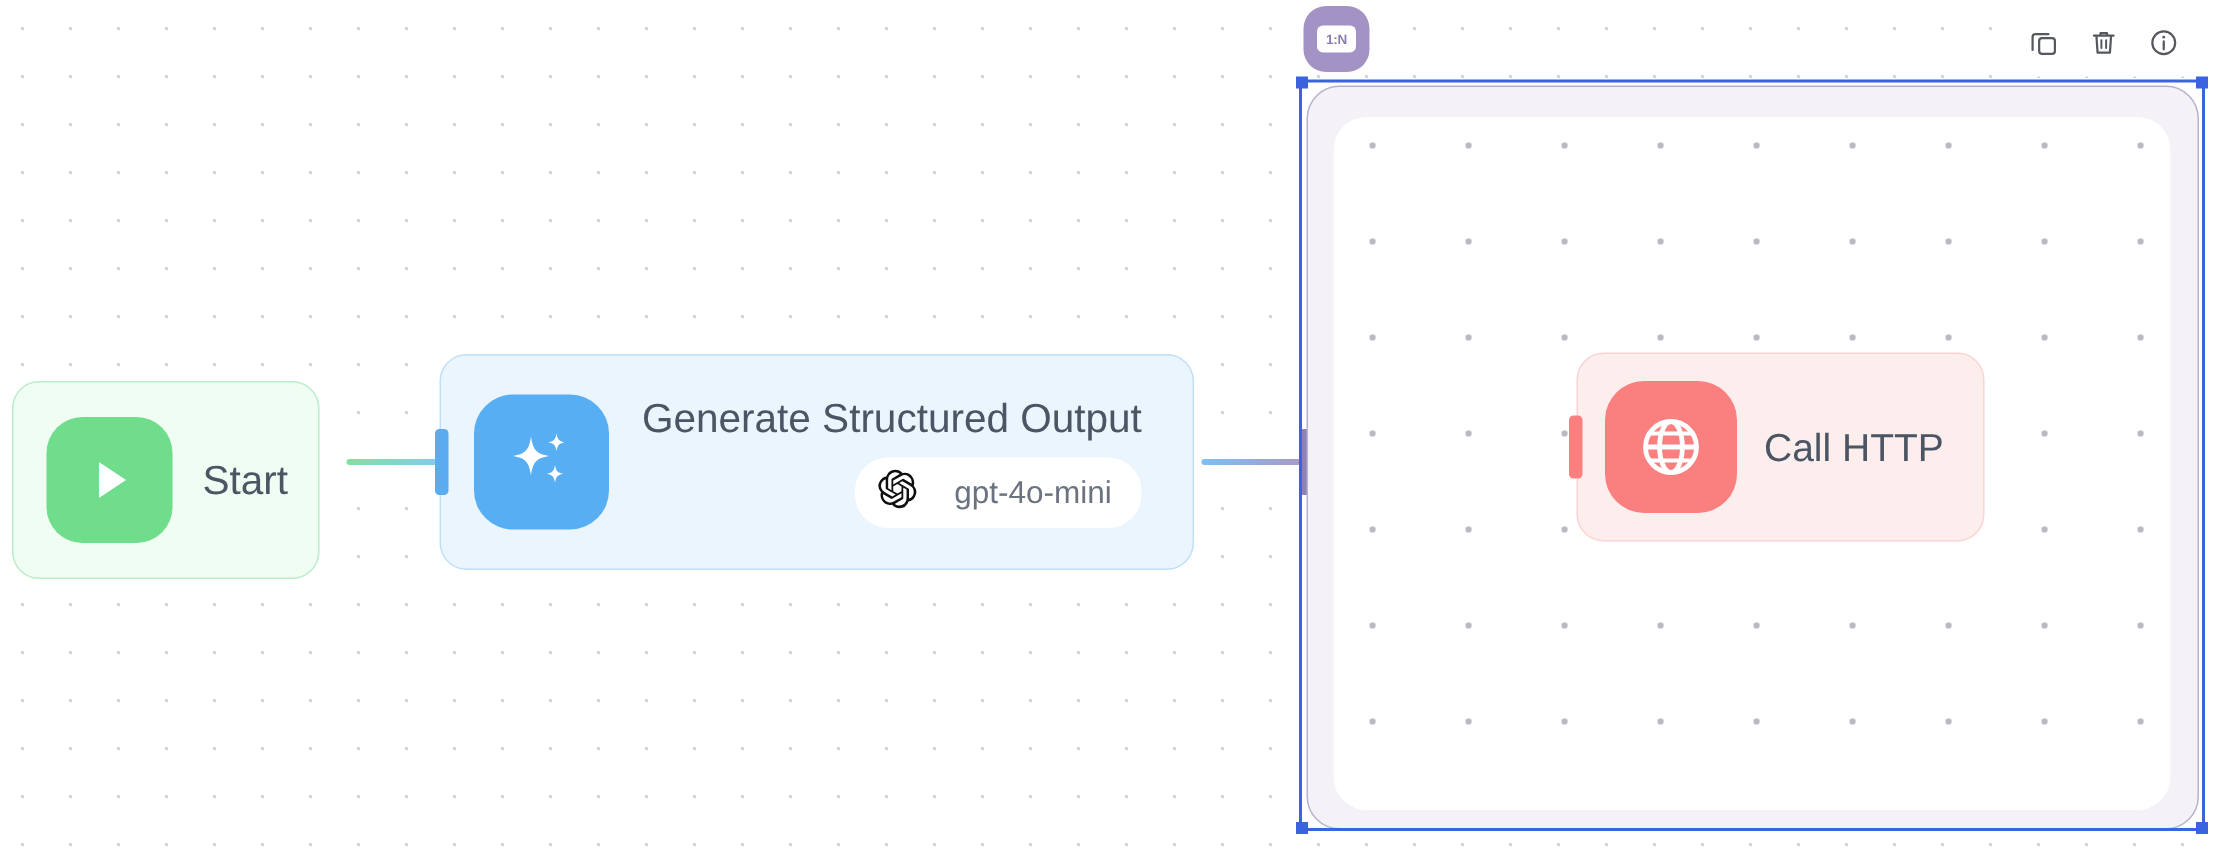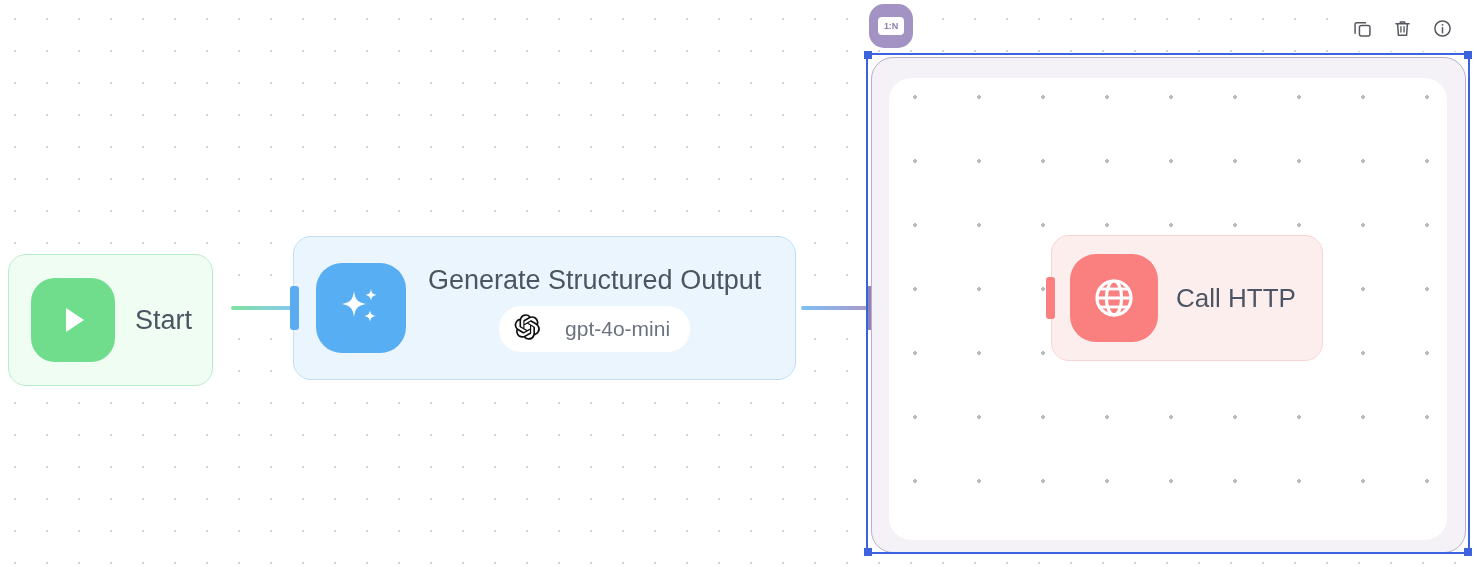--- a/index.html
+++ b/index.html
@@ -117,21 +117,21 @@
   #node-llm .node-icon {
     width: 90px;
     height: 90px;
     border-radius: 26px;
     background: #58aef2;
   }
   #node-llm .llm-body {
     margin-left: 22px;
     display: flex;
     flex-direction: column;
-    align-items: center;
+    align-items: flex-end;
     gap: 10px;
   }
   #node-llm .node-title { font-size: 27px; }
   .model-pill {
     display: flex;
     align-items: center;
     gap: 24px;
     background: #ffffff;
     border-radius: 22px;
     padding: 7px 20px 7px 14px;

